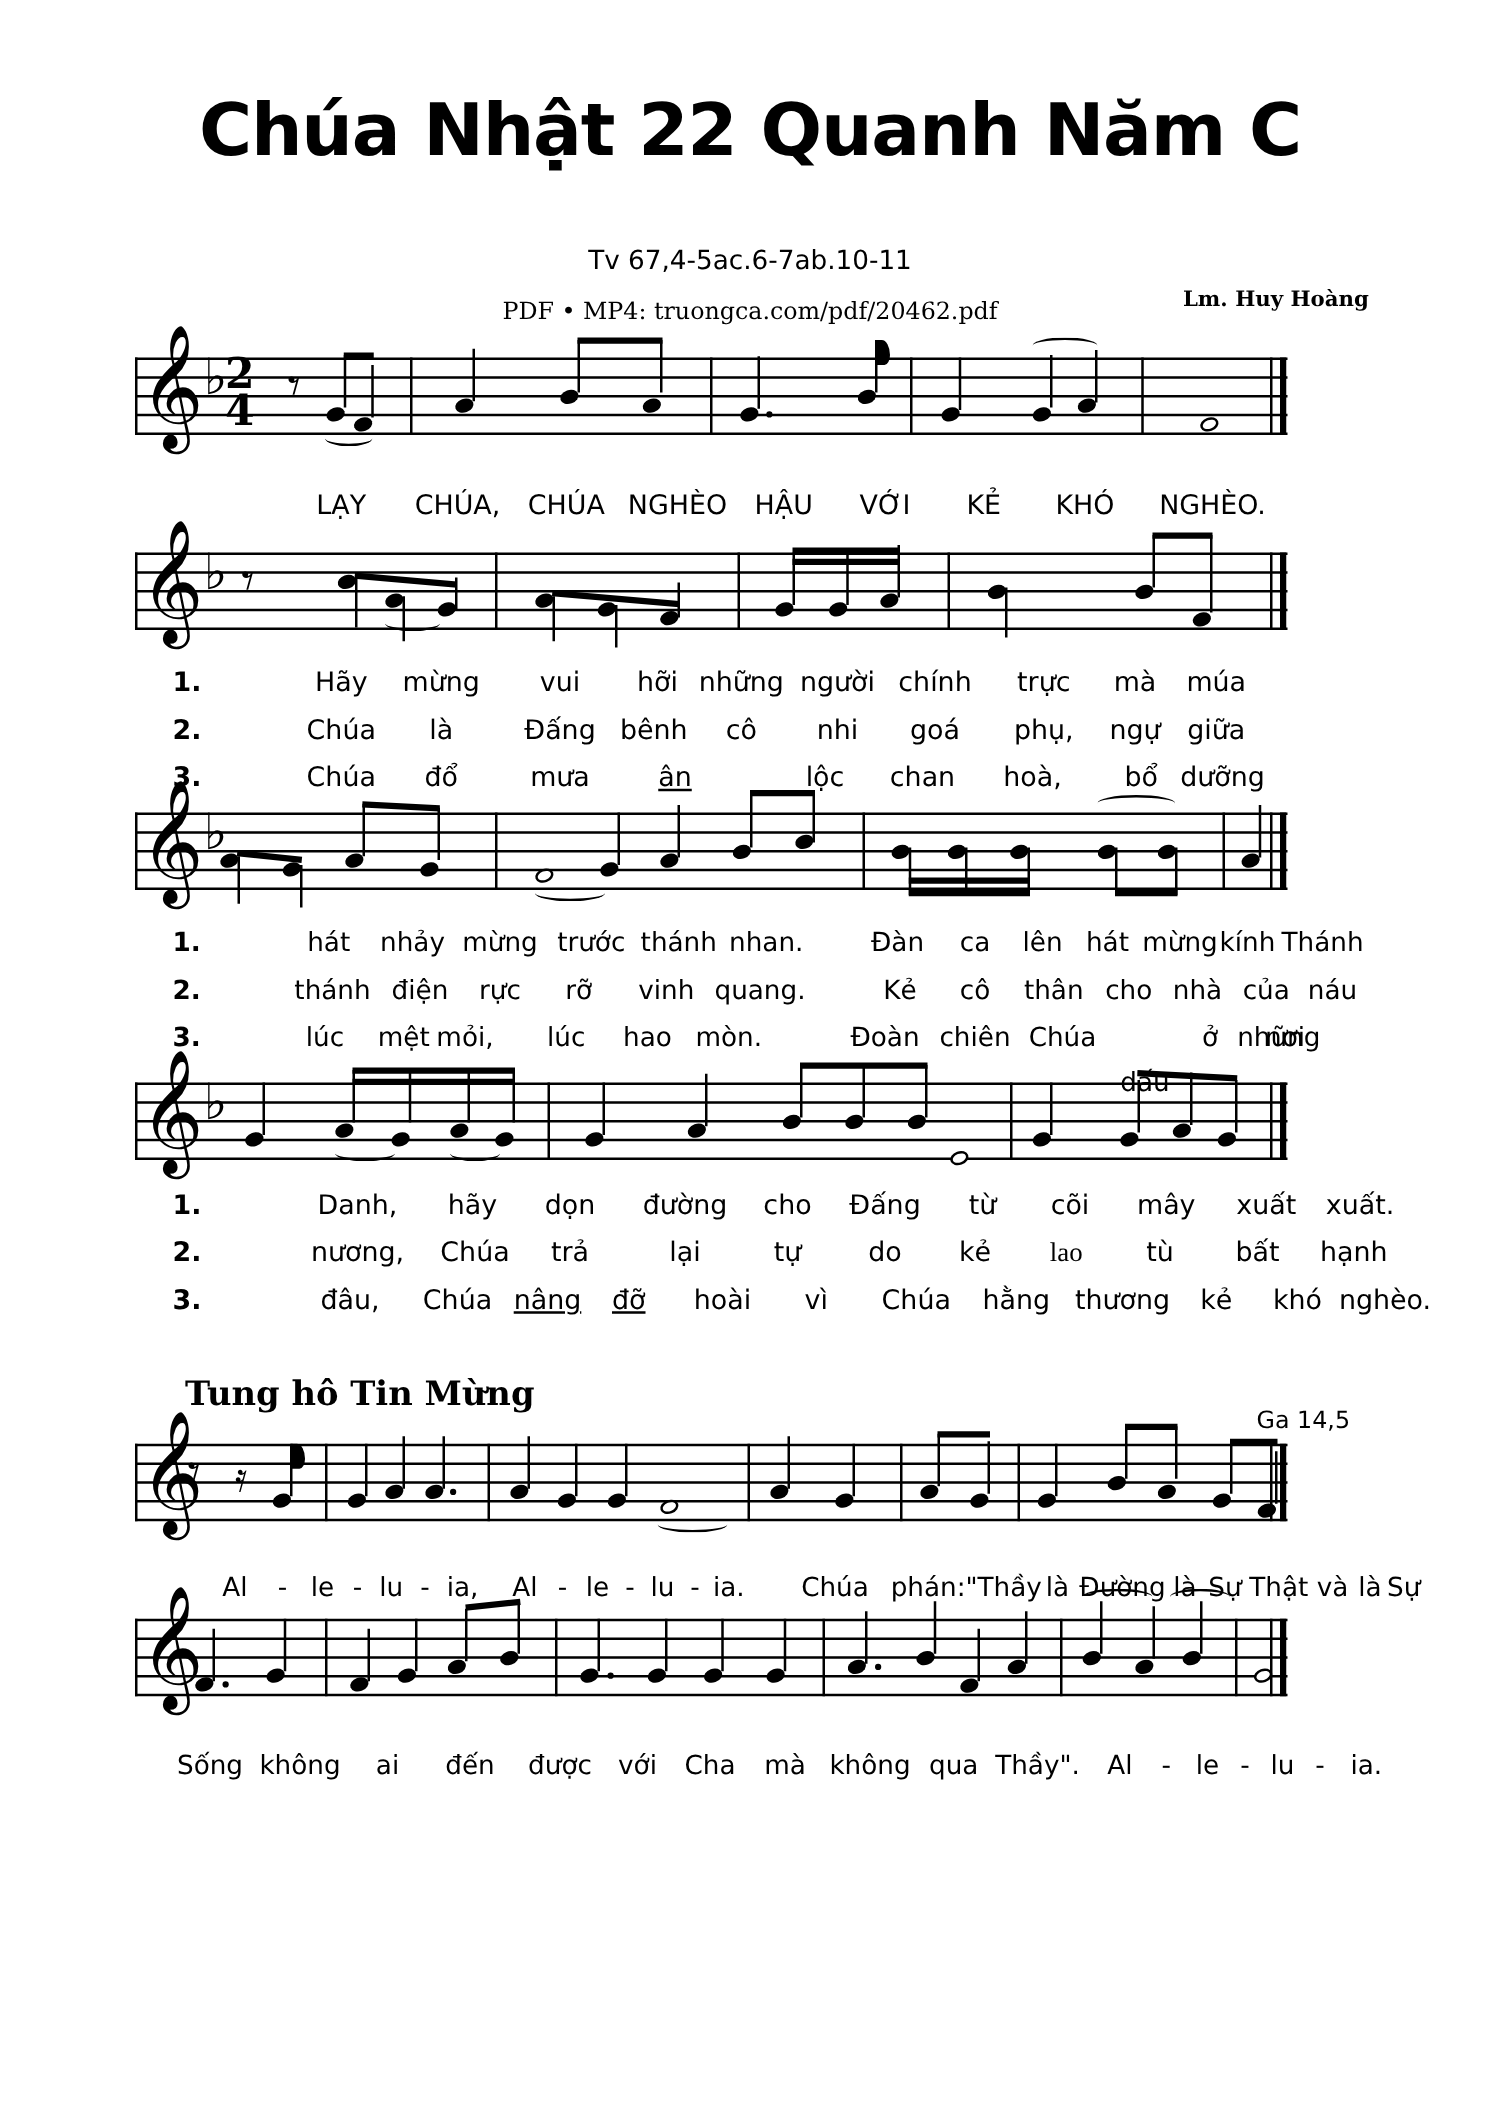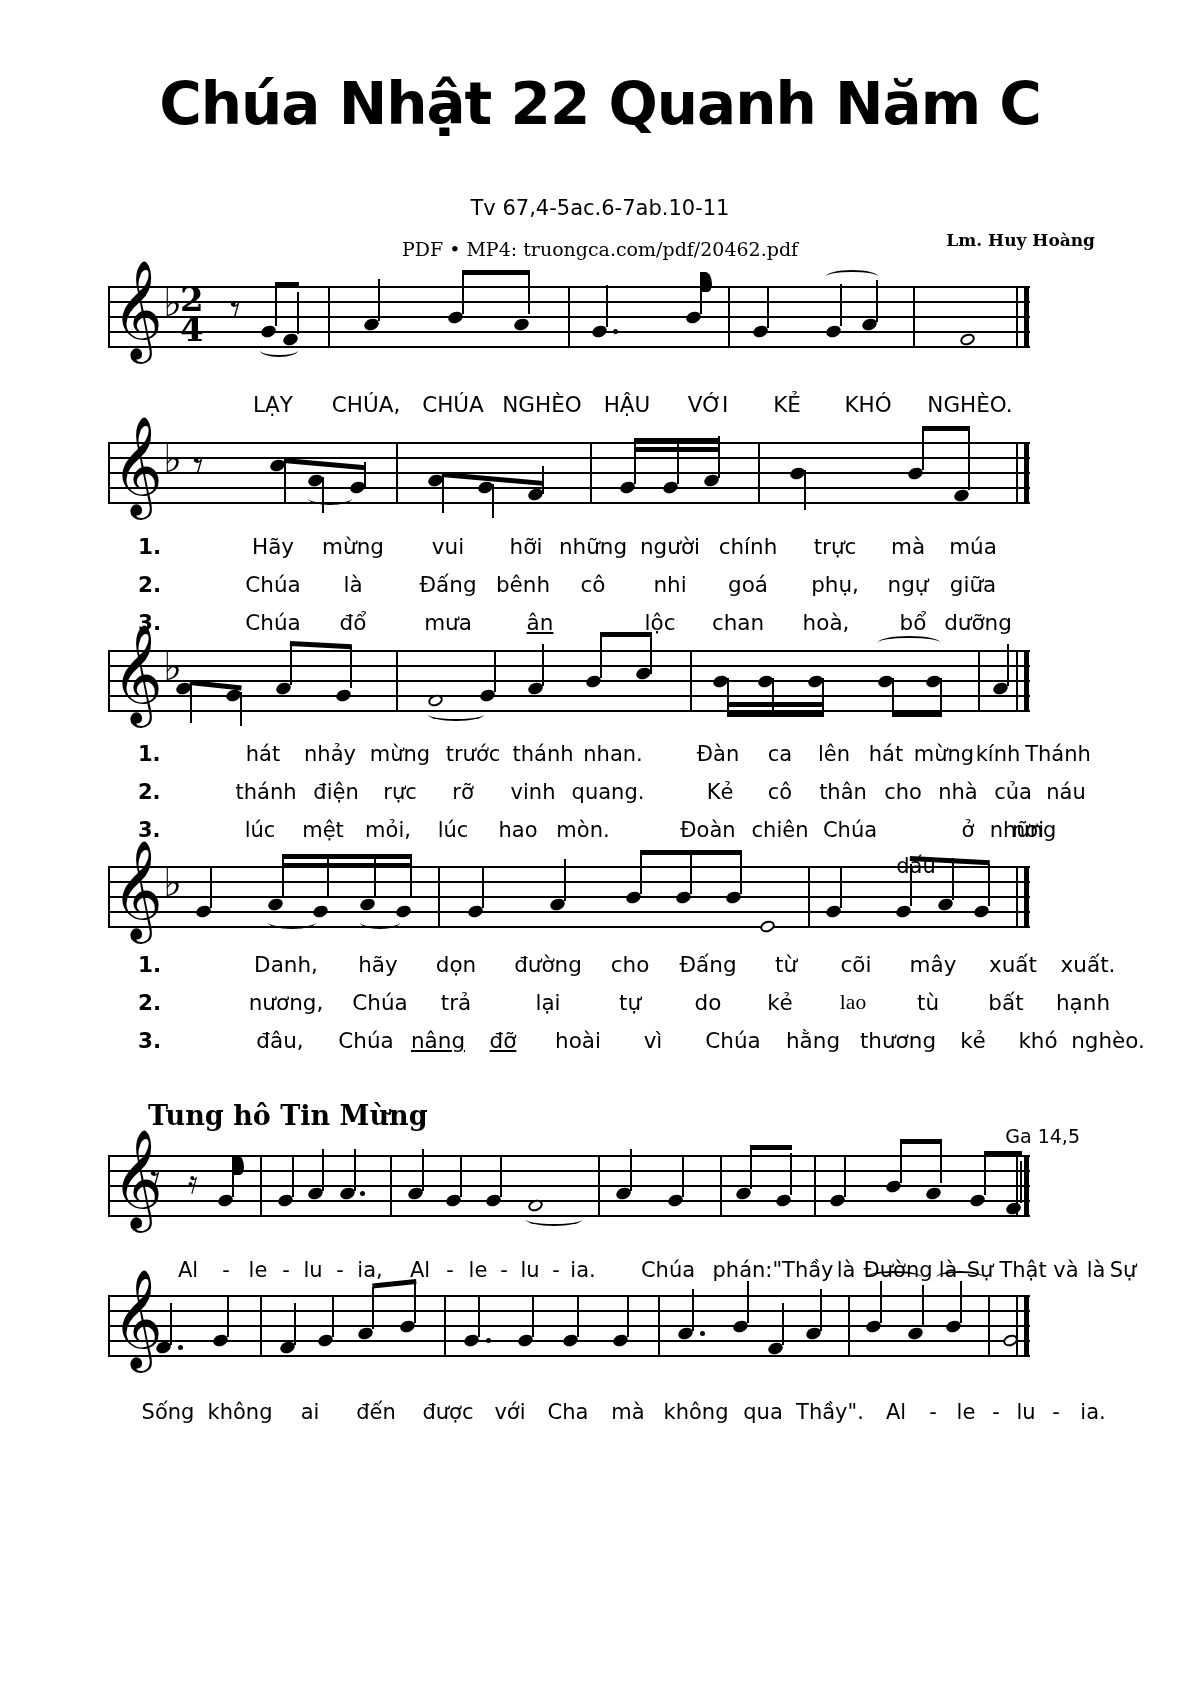--- a/index.html
+++ b/index.html
@@ -492,21 +492,21 @@
     <span class="syl" style="left:795px;">cho</span>
     <span class="syl" style="left:850px;">nhà</span>
     <span class="syl" style="left:905px;">của</span>
     <span class="syl" style="left:958px;">náu</span>
   </div>
 
   <div class="lyric-row tight" style="top:818px;">
     <span class="num">3.</span>
     <span class="syl" style="left:152px;">lúc</span>
     <span class="syl" style="left:215px;">mệt</span>
-    <span class="syl" style="left:280px;">mỏi,</span>
+    <span class="syl" style="left:264px;">mỏi,</span>
     <span class="syl" style="left:345px;">lúc</span>
     <span class="syl" style="left:410px;">hao</span>
     <span class="syl" style="left:475px;">mòn.</span>
     <span class="syl" style="left:600px;">Đoàn</span>
     <span class="syl" style="left:672px;">chiên</span>
     <span class="syl" style="left:742px;">Chúa</span>
     <span class="syl" style="left:808px;margin-top:36px;">dấu</span>
     <span class="syl" style="left:860px;">ở</span>
     <span class="syl" style="left:915px;">những</span>
     <span class="syl" style="left:920px;">nơi</span>

